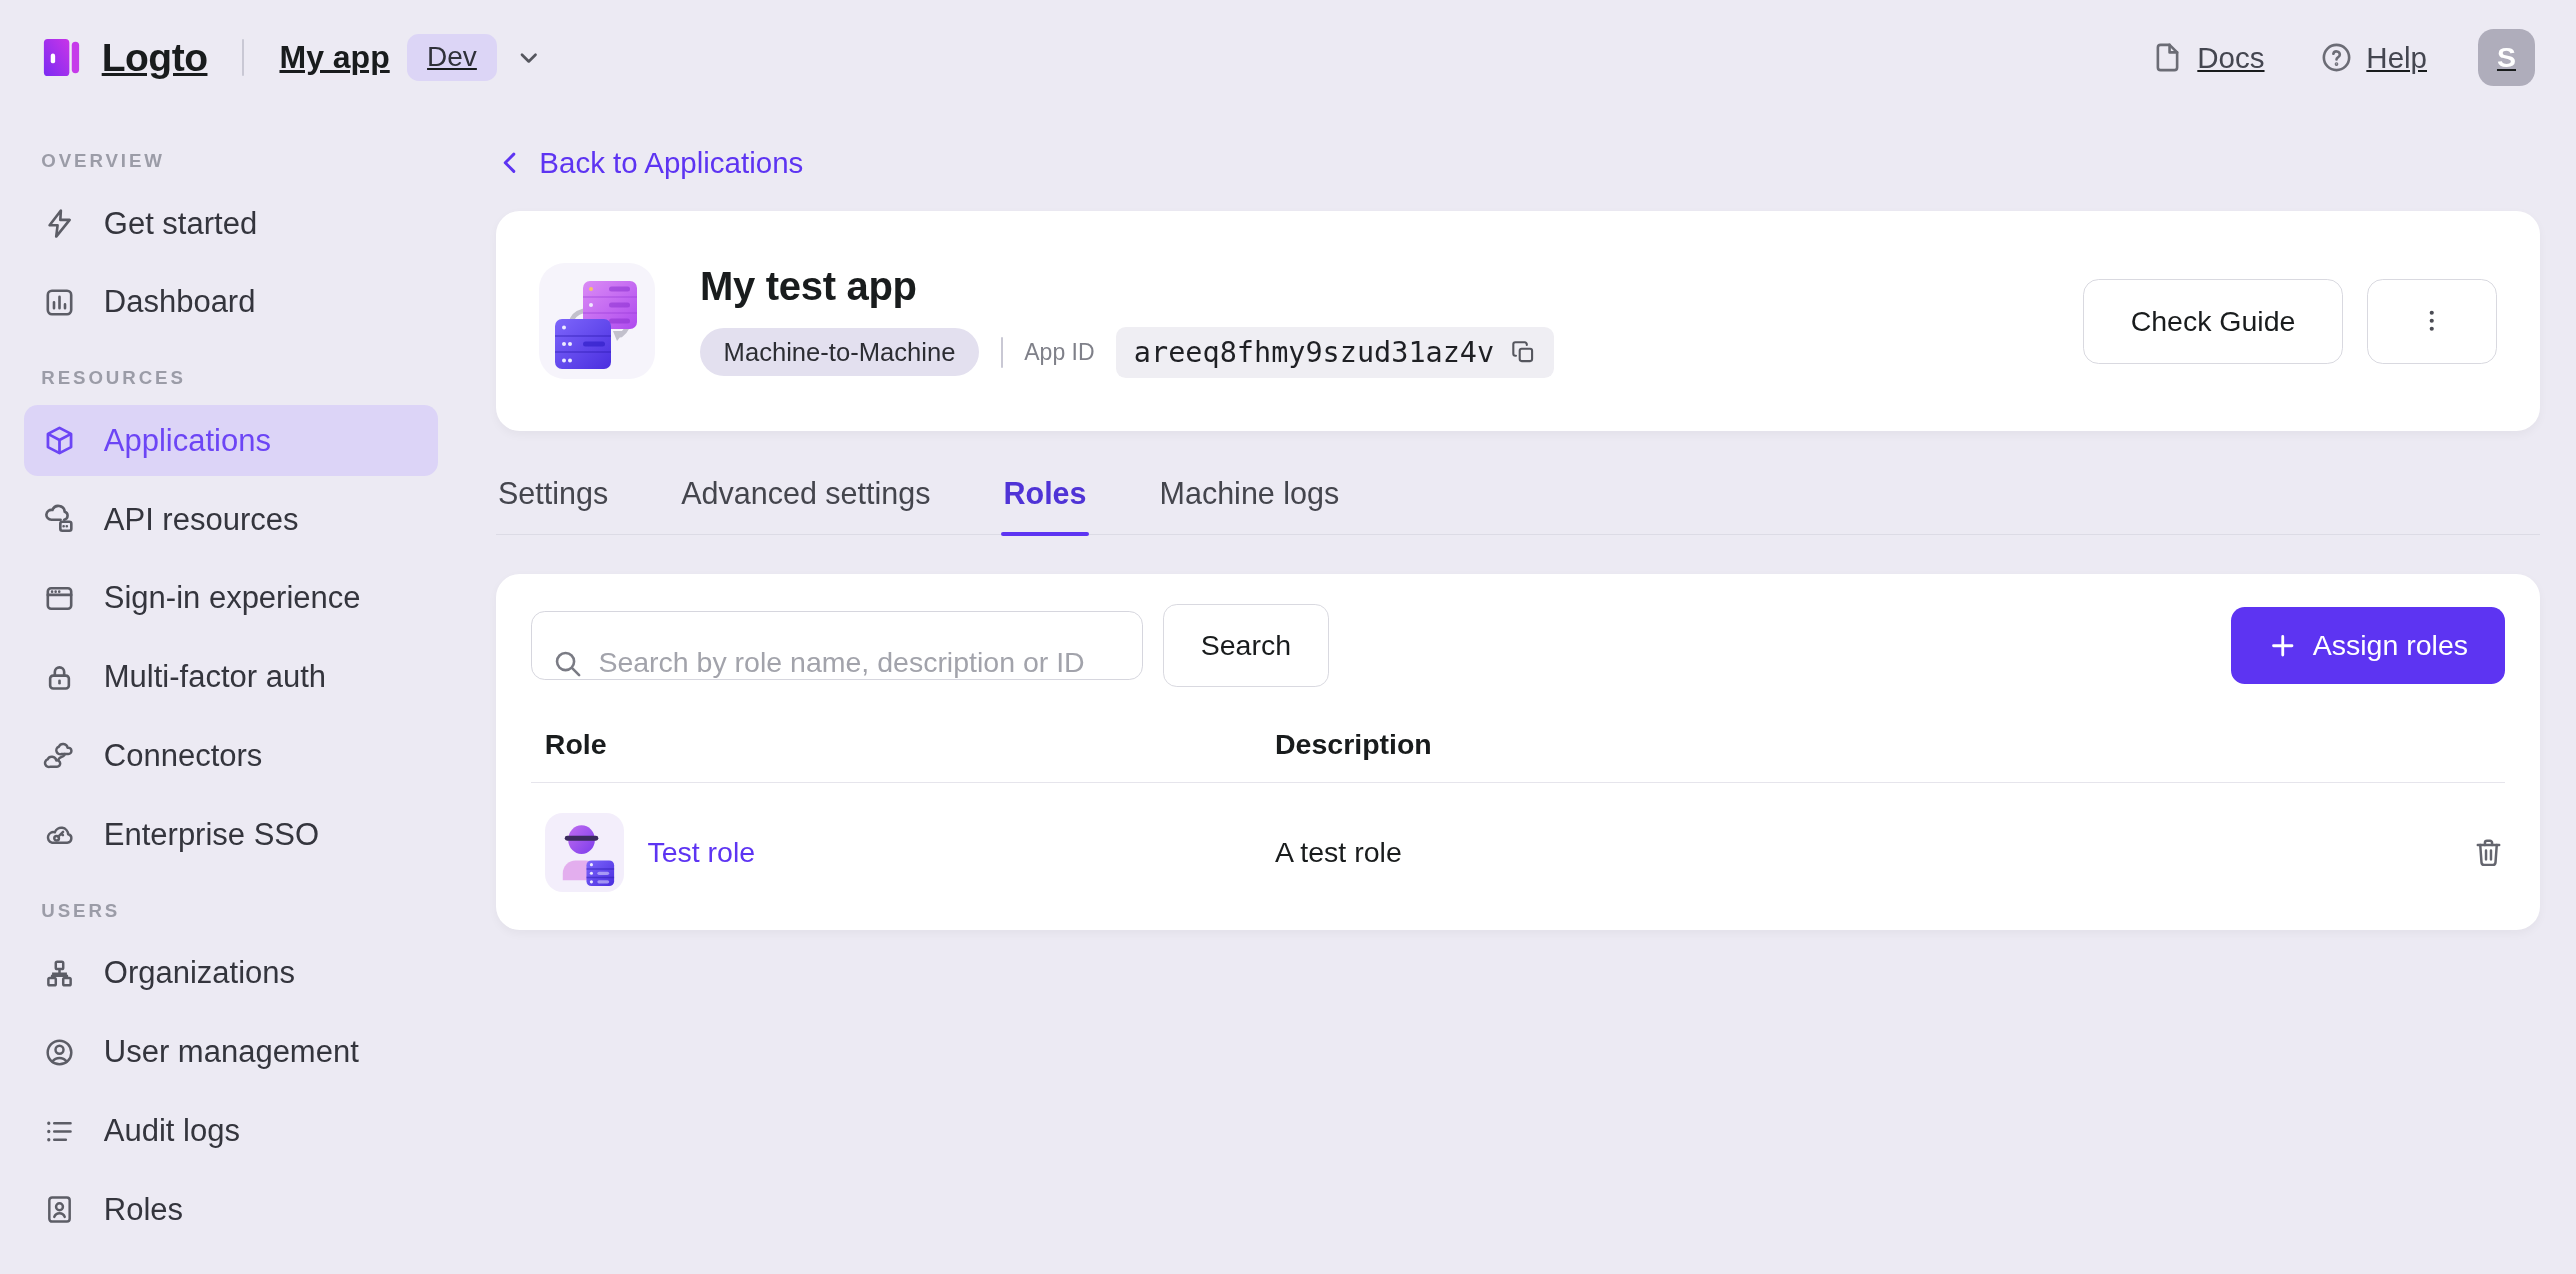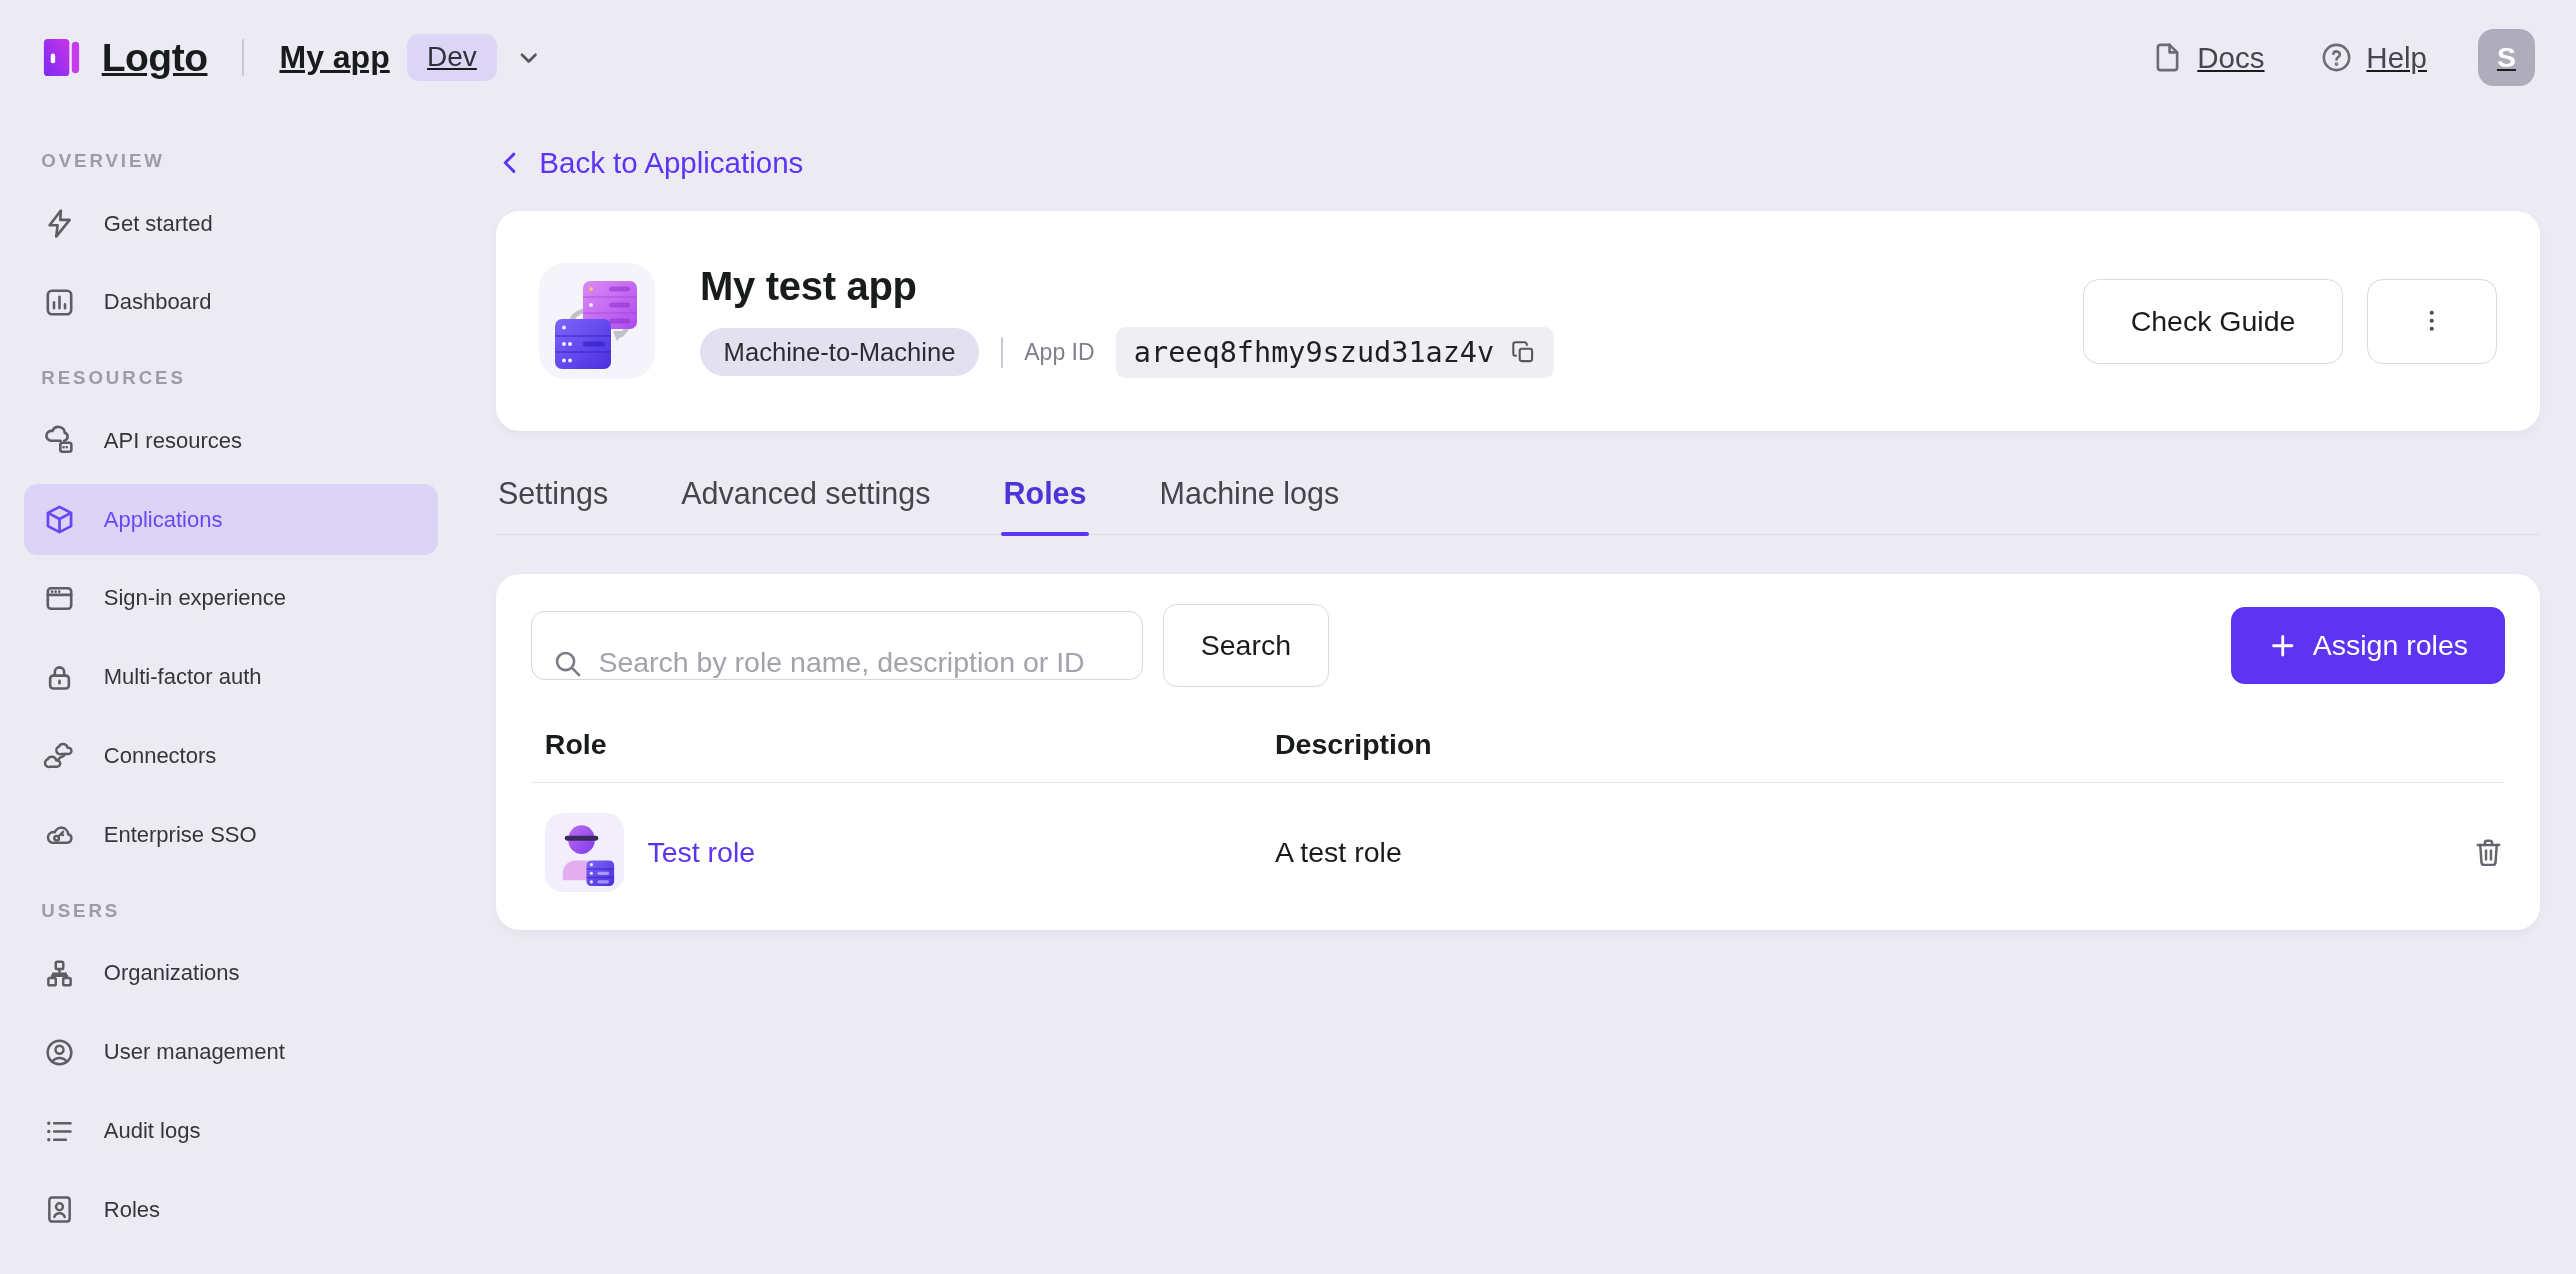--- a/index.html
+++ b/index.html
@@ -30,21 +30,21 @@
 
   
   .layout { display:flex; height:1159px; }
 
   
   .sidebar { width:462px; flex:0 0 462px; padding:5.9px 23.6px 0 23.6px; overflow:hidden; }
   .section-title { font-size:18.7px; font-weight:700; letter-spacing:2.9px; color:#9B9CA7;
     margin:29.5px 17.7px 15.7px 17.7px; }
   .side-item { height:71px; display:flex; align-items:center; gap:27.5px; padding:0 19.7px;
     border-radius:13.8px; margin-bottom:7.9px; cursor:pointer; color:#34353D; }
-  .side-item .label { font-size:22px; }
+  .side-item .label { font-size:31px; }
   .side-item .icn { width:33px; height:33px; color:#5C5D66; flex:0 0 33px; }
   .side-item.active { background:#DCD4F7; color:#6C45F5; }
   .side-item.active .label { font-weight:500; color:#6C45F5; }
   .side-item.active .icn { color:#6C45F5; }
 
   
   .main { flex:1; padding:0 36px 0 34px; display:flex; flex-direction:column; }
   .back-link { margin-top:31px; display:flex; align-items:center; gap:13.8px;
     color:#5D34F2; font-size:29.5px; font-weight:500; cursor:pointer; width:max-content; }
 
@@ -195,39 +195,39 @@
         <svg viewBox="0 0 24 24" width="33" height="33" fill="none" stroke="currentColor" stroke-width="1.9" stroke-linecap="round" stroke-linejoin="round">
           <rect x="3.5" y="3.5" width="17" height="17" rx="3"></rect>
           <path d="M8 16.2 V11.8 M12 16.2 V7.8 M16 16.2 V13.4"></path>
         </svg>
       </span>
       <span class="label">Dashboard</span>
     </div>
 
     <div class="section-title">RESOURCES</div>
 
+    <div class="side-item active">
+      <span class="icn">
+        <svg viewBox="0 0 24 24" width="33" height="33" fill="none" stroke="currentColor" stroke-width="2" stroke-linejoin="round">
+          <path d="M12 2.8 L20.4 7.2 V16.8 L12 21.2 L3.6 16.8 V7.2 Z"></path>
+          <path d="M3.6 7.2 L12 11.6 L20.4 7.2 M12 11.6 V21.2"></path>
+        </svg>
+      </span>
+      <span class="label">Applications</span>
+    </div>
+
     <div class="side-item">
       <span class="icn">
         <svg viewBox="0 0 24 24" width="33" height="33" fill="none" stroke="currentColor" stroke-width="1.9" stroke-linecap="round" stroke-linejoin="round">
           <path d="M12.8 12.2 H6.2 a3.6 3.6 0 1 1 .7 -7.1 a4.6 4.6 0 0 1 8.9 1.3 a3 3 0 0 1 -0.4 5.8"></path>
           <rect x="12.6" y="13.6" width="8" height="6.6" rx="1.4"></rect>
           <path d="M15 16.9 h0.01 M17.3 16.9 h0.01"></path>
         </svg>
       </span>
       <span class="label">API resources</span>
-    </div>
-
-    <div class="side-item active">
-      <span class="icn">
-        <svg viewBox="0 0 24 24" width="33" height="33" fill="none" stroke="currentColor" stroke-width="2" stroke-linejoin="round">
-          <path d="M12 2.8 L20.4 7.2 V16.8 L12 21.2 L3.6 16.8 V7.2 Z"></path>
-          <path d="M3.6 7.2 L12 11.6 L20.4 7.2 M12 11.6 V21.2"></path>
-        </svg>
-      </span>
-      <span class="label">Applications</span>
     </div>
 
     <div class="side-item">
       <span class="icn">
         <svg viewBox="0 0 24 24" width="33" height="33" fill="none" stroke="currentColor" stroke-width="1.9" stroke-linecap="round" stroke-linejoin="round">
           <rect x="3.5" y="4.5" width="17" height="15" rx="2.4"></rect>
           <path d="M3.5 9.4 H20.5"></path>
           <path d="M6.6 7 h0.01 M9.2 7 h0.01 M11.8 7 h0.01"></path>
         </svg>
       </span>

